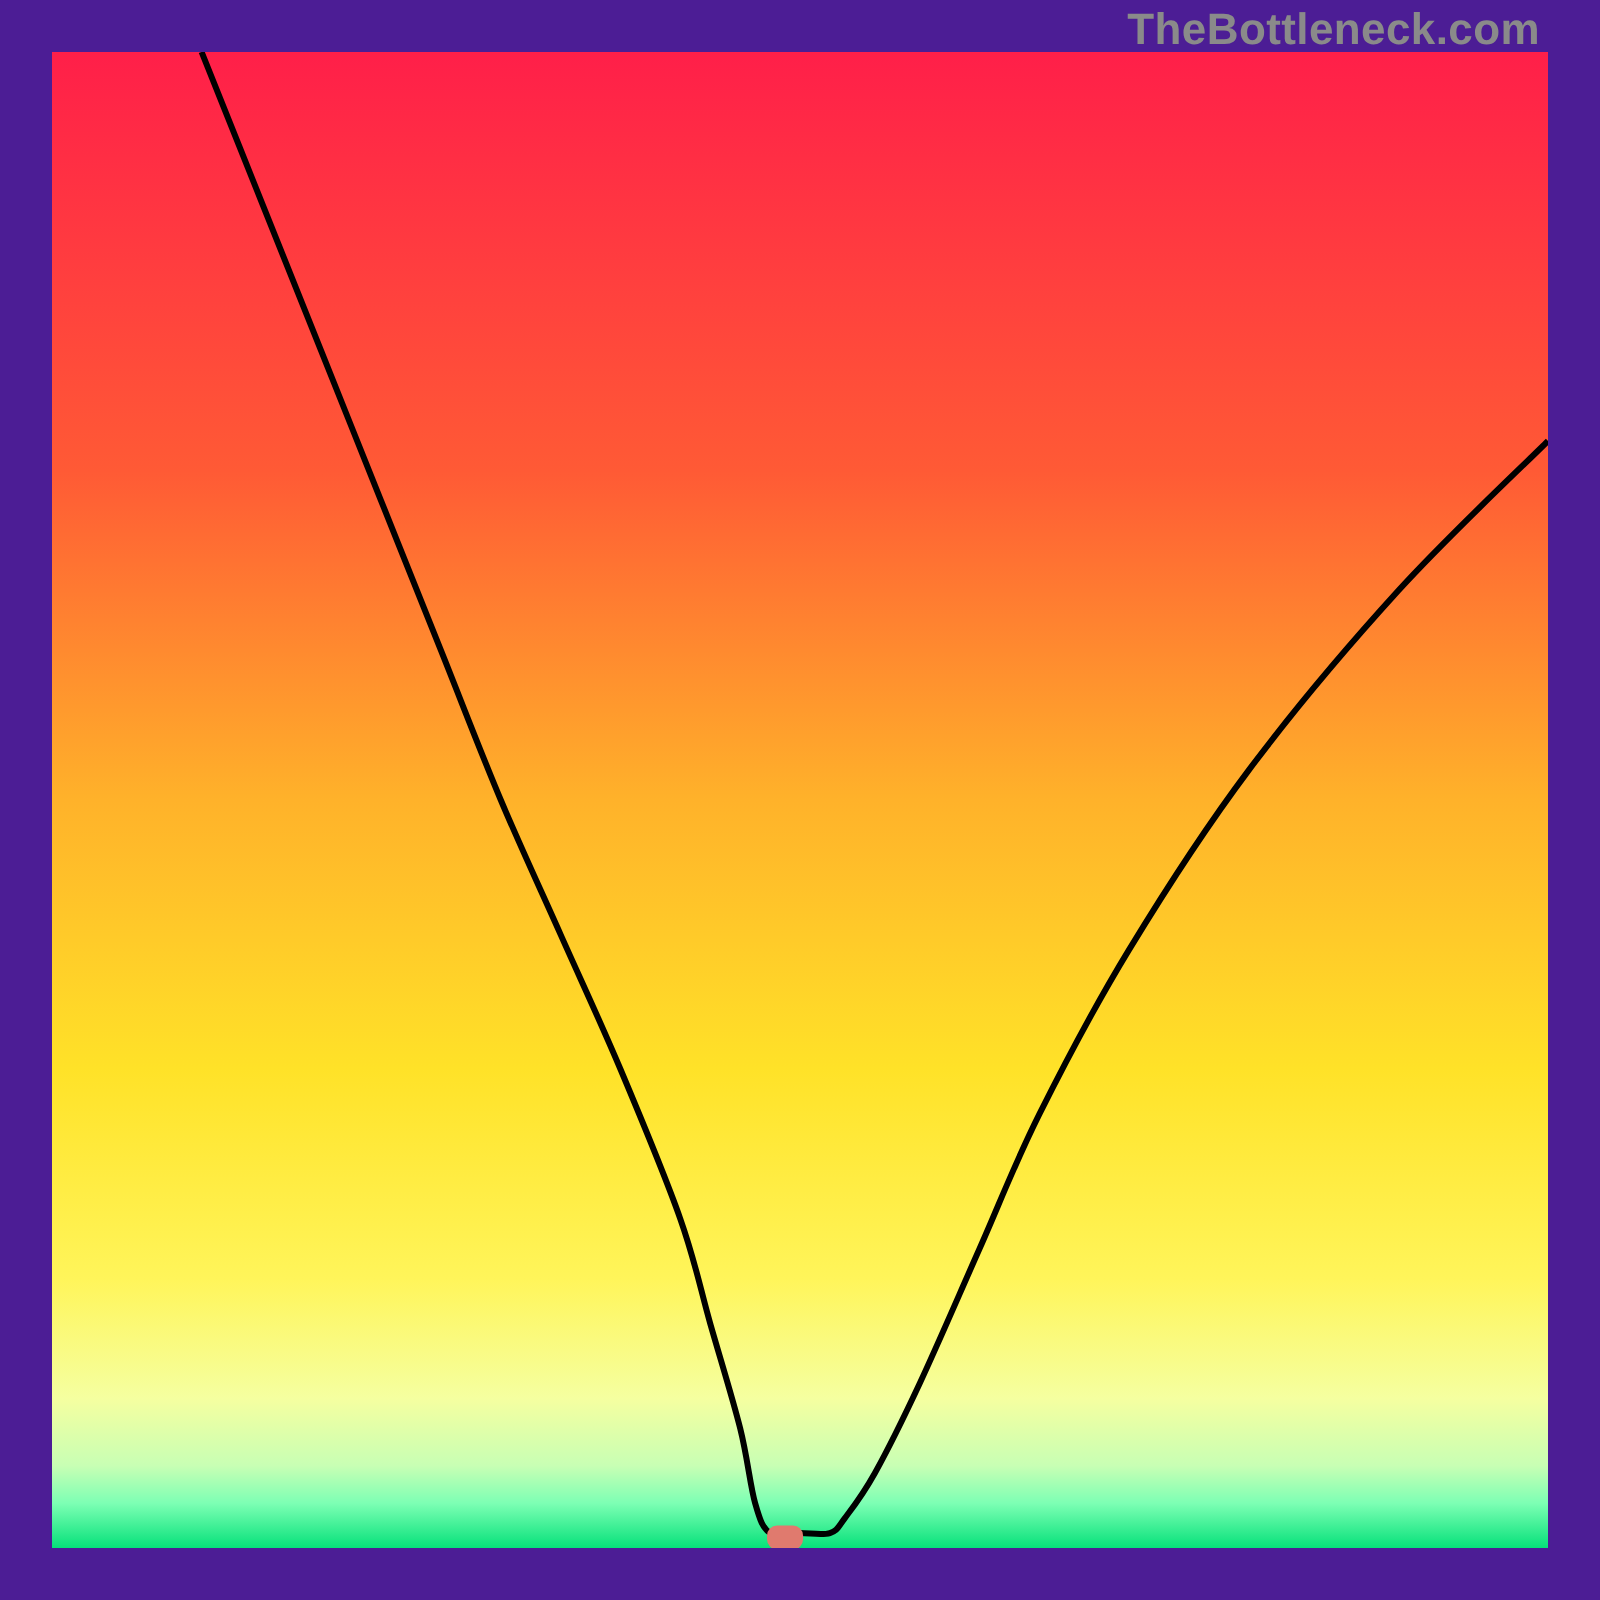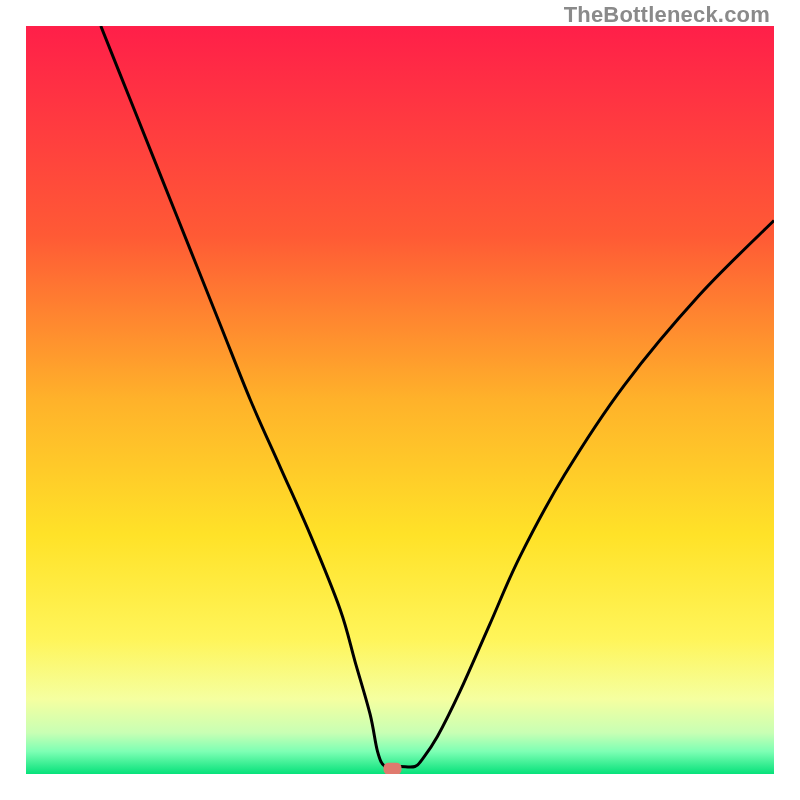--- a/index.html
+++ b/index.html
@@ -9,21 +9,21 @@
     height: 800px;
     background: #000;
     overflow: hidden;
   }
   .frame {
     position: absolute;
     left: 0;
     top: 0;
     width: 800px;
     height: 800px;
-    background: #ffffff;
+    background: #4c1d95;
   }
   .plot {
     position: absolute;
     left: 26px;
     top: 26px;
     width: 748px;
     height: 748px;
     overflow: hidden;
   }
   .watermark {

